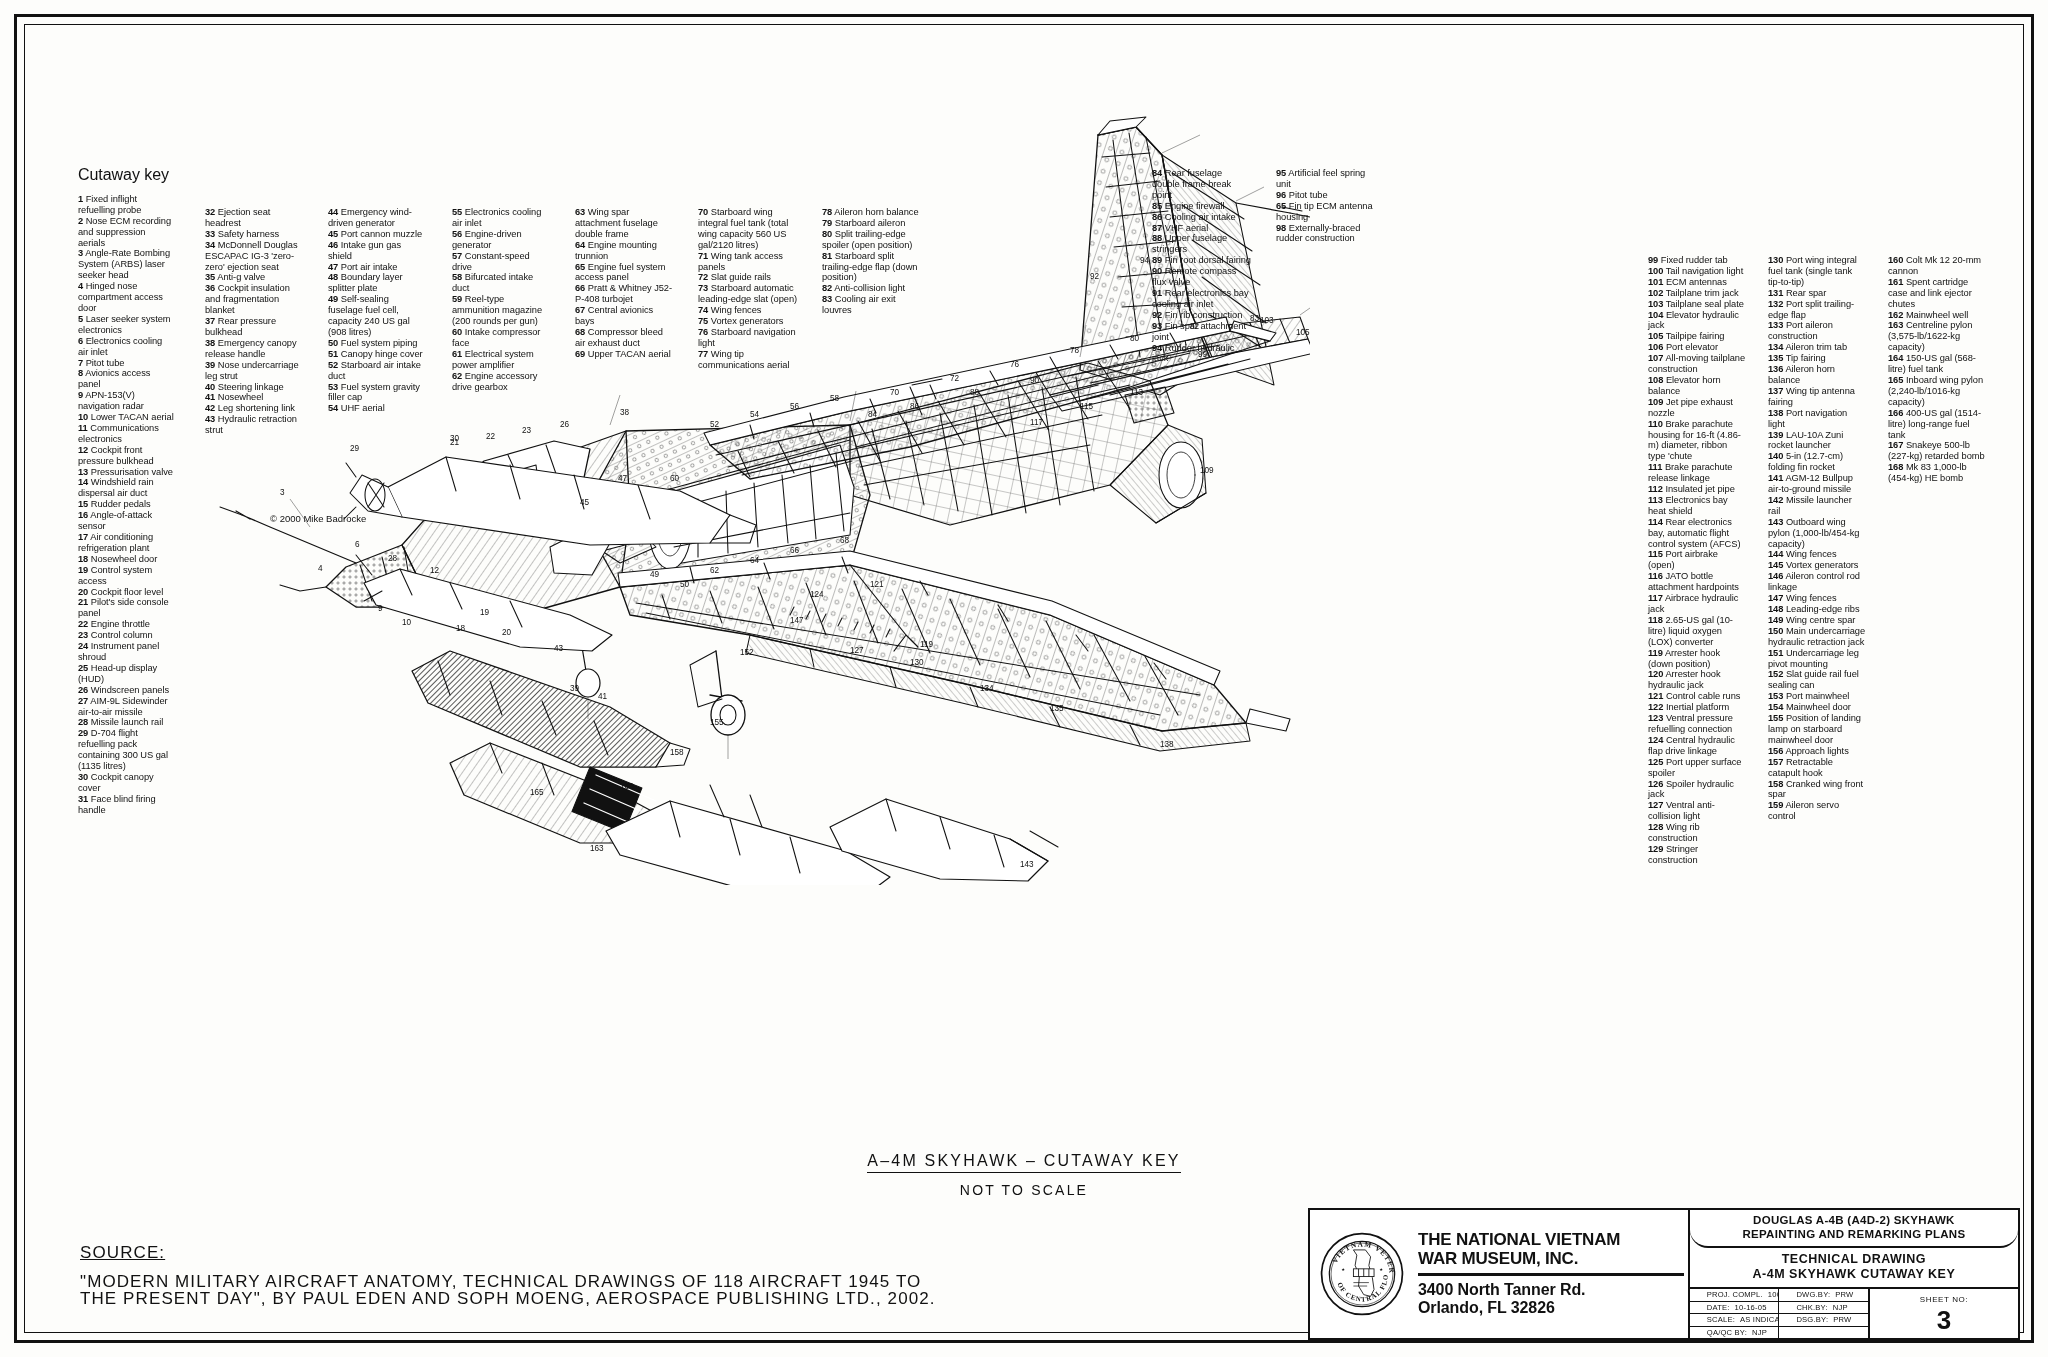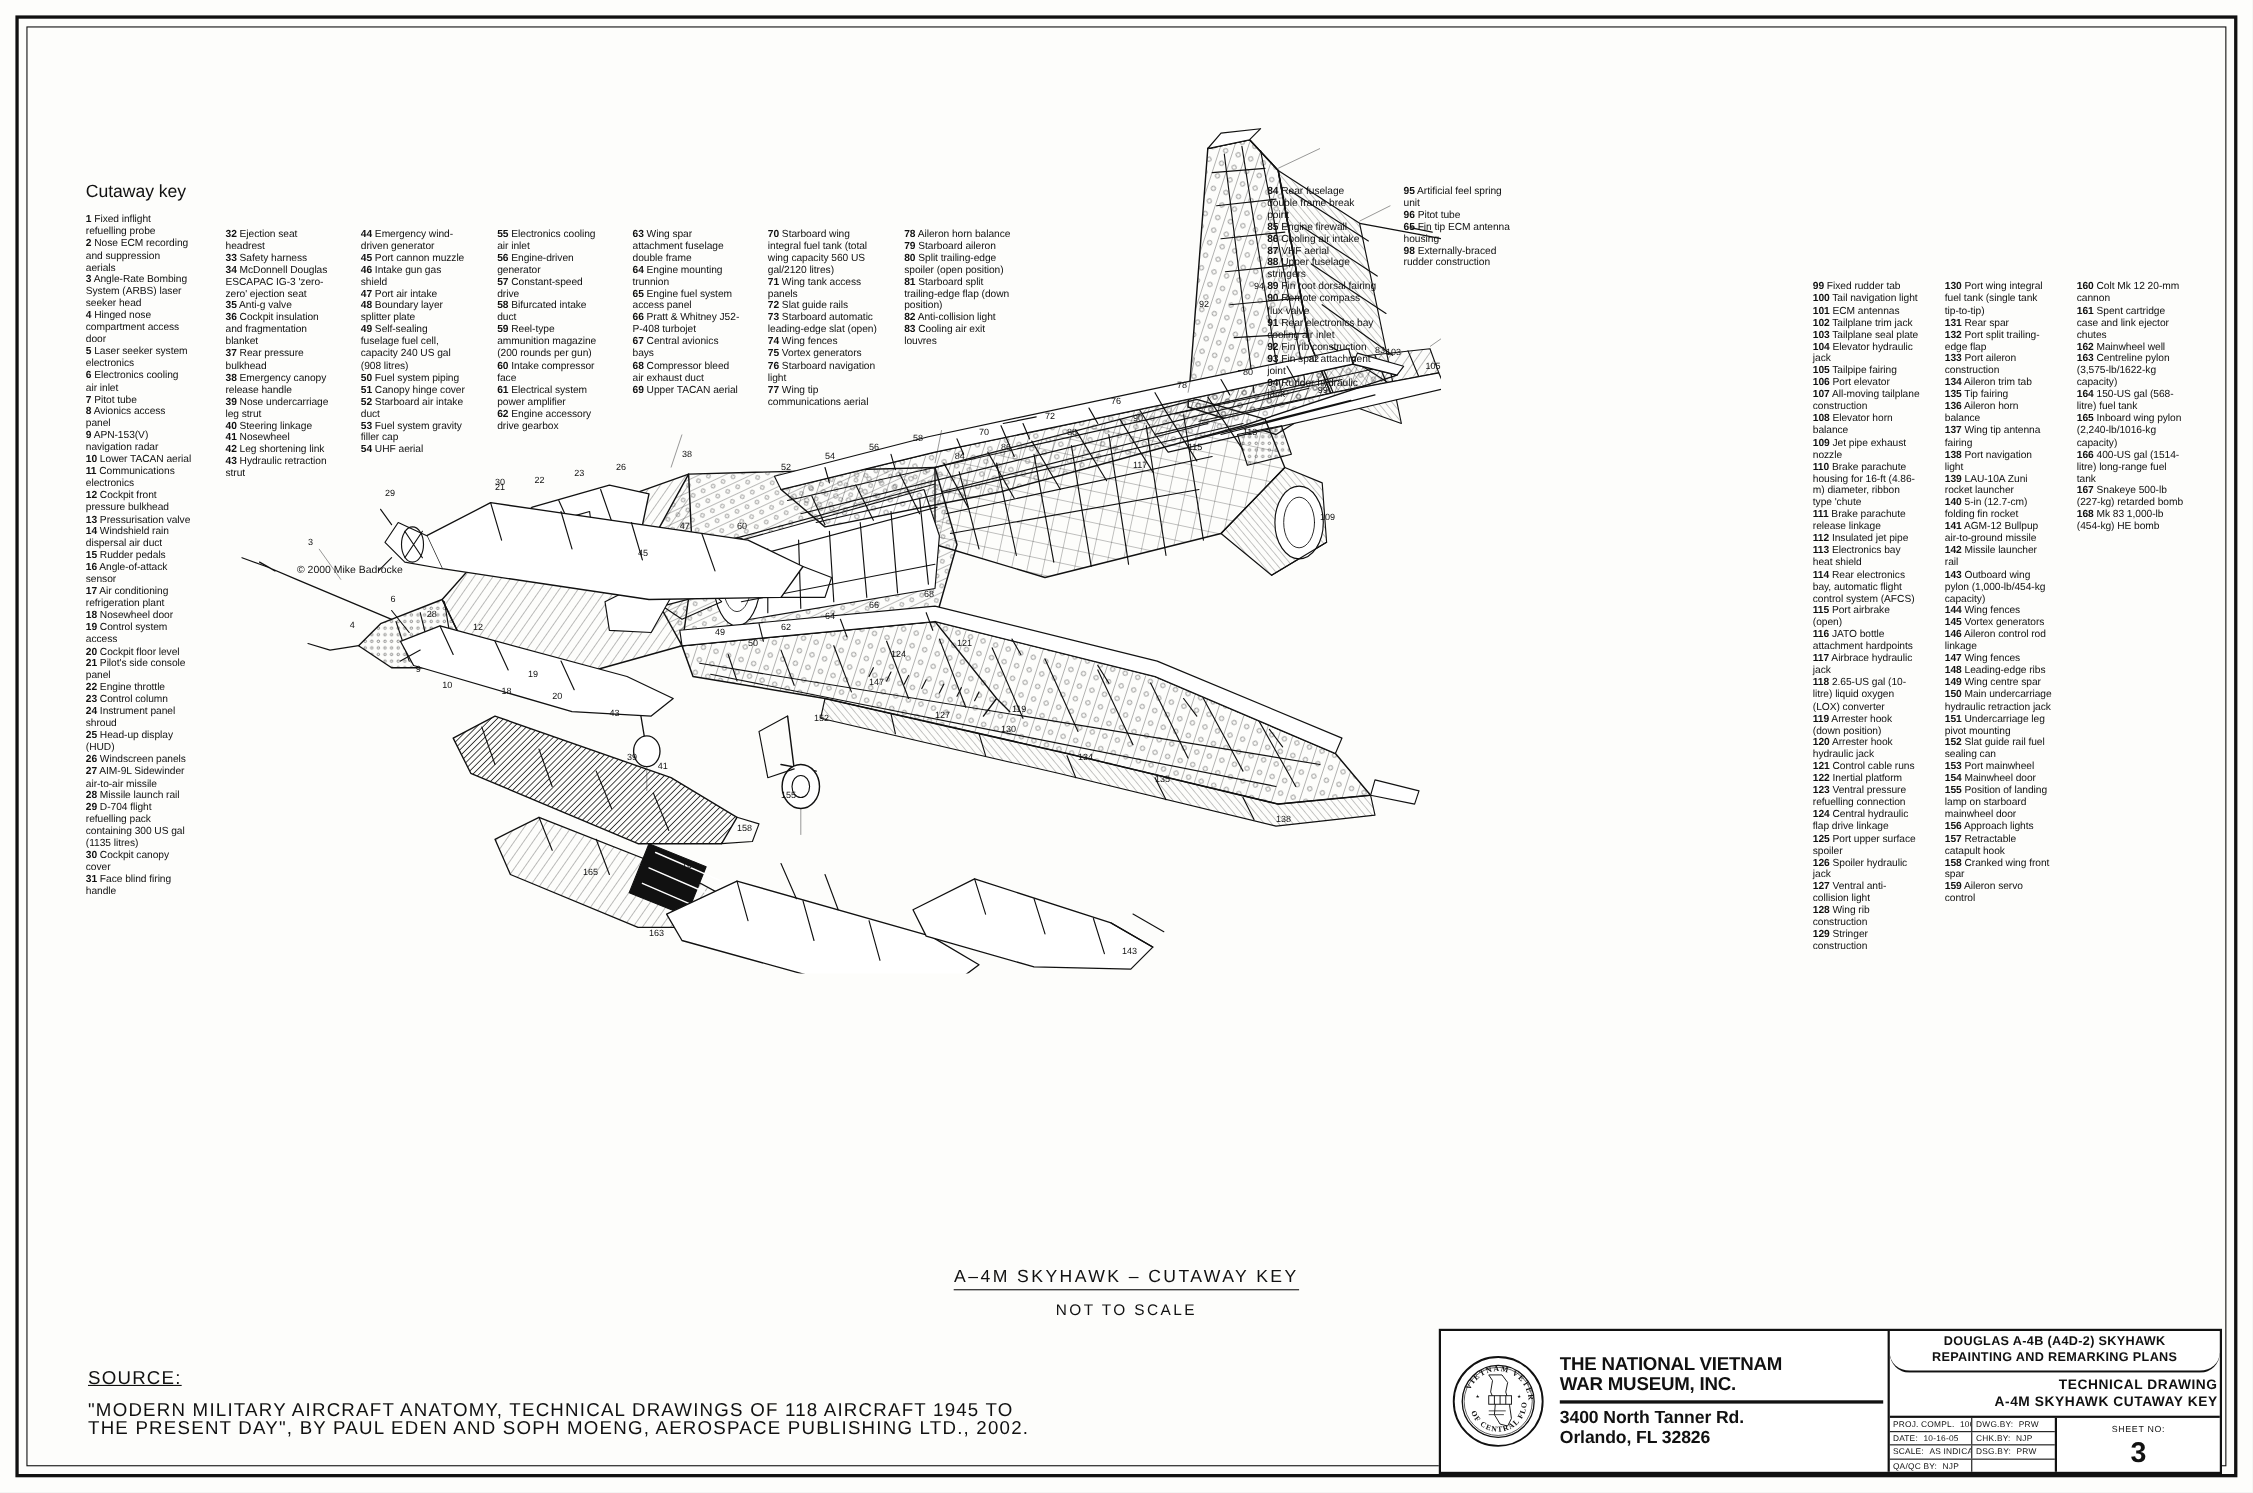--- a/index.html
+++ b/index.html
@@ -60,28 +60,28 @@
   }
   .tb-left{width:412px;border-right:2.5px solid #111;display:flex;box-sizing:border-box;}
   .tb-seal{width:104px;display:flex;align-items:center;justify-content:center;}
   .tb-museum{flex:1;display:flex;flex-direction:column;justify-content:center;padding:0 4px;}
   .mus-name{font-weight:bold;font-size:17px;line-height:19px;letter-spacing:-0.2px;color:#111;}
   .mus-rule{height:2.5px;background:#111;margin:5px 0 5px 0;}
   .mus-addr{font-weight:bold;font-size:16px;line-height:18.5px;letter-spacing:-0.1px;color:#111;}
   .tb-right{flex:1;display:flex;flex-direction:column;box-sizing:border-box;}
   .tb-r1{border-bottom:2px solid #111;padding:4px 2px 5px;text-align:center;border-radius:18px;}
   .tb-r1 div{font-weight:bold;font-size:11.5px;line-height:13.5px;letter-spacing:.3px;color:#111;}
-  .tb-r2{border-bottom:2px solid #111;padding:4px 2px 5px;text-align:right;}
+  .tb-r2{border-bottom:2px solid #111;padding:4px 2px 5px;text-align:center;}
   .tb-r2 div{font-weight:bold;font-size:12.5px;line-height:15px;letter-spacing:.5px;color:#111;}
   .tb-r3{flex:1;display:flex;}
   .tb-meta{flex:1;display:flex;flex-direction:column;border-right:2px solid #111;}
   .meta-row{flex:1;display:flex;border-bottom:1px solid #111;}
   .meta-row:last-child{border-bottom:none;}
   .meta-cell{flex:1;display:flex;align-items:center;font-size:7.6px;color:#111;
-    padding-left:3px;border-right:1px solid #111;letter-spacing:.2px;white-space:nowrap;overflow:hidden;}
+    padding-left:17px;border-right:1px solid #111;letter-spacing:.2px;white-space:nowrap;overflow:hidden;}
   .meta-cell:last-child{border-right:none;}
   .meta-cell .k{margin-right:5px;}
   .meta-cell .v{}
   .tb-sheet{width:148px;display:flex;flex-direction:column;align-items:center;justify-content:center;}
   .tb-sheet .sl{font-size:8px;letter-spacing:.6px;color:#111;margin-bottom:3px;}
   .tb-sheet .sv{font-size:26px;font-weight:bold;color:#111;line-height:26px;}
   .seal{position:relative;width:86px;height:86px;}
   .seal svg{width:100%;height:100%;}
 </style>
 </head>

